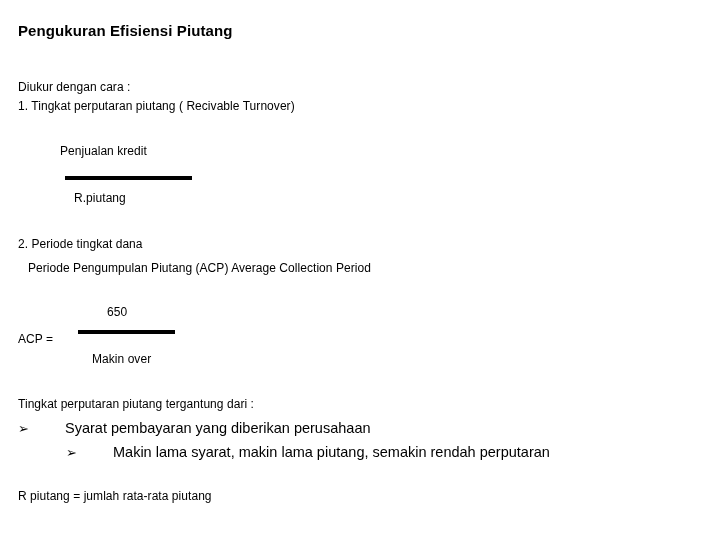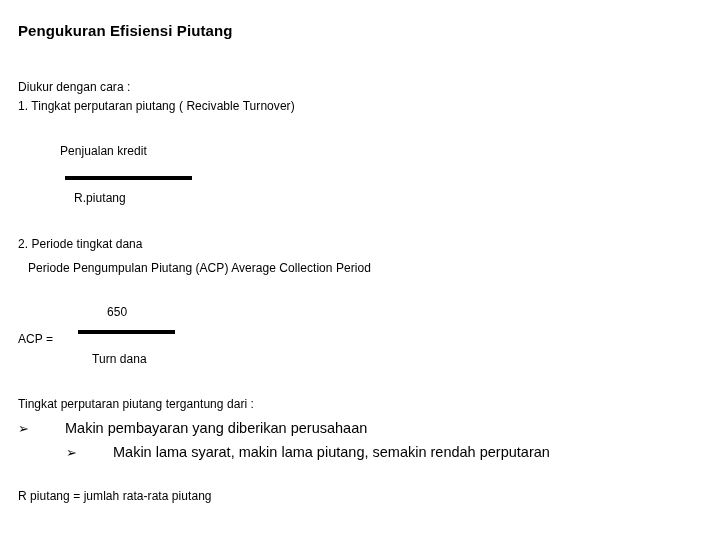--- a/index.html
+++ b/index.html
@@ -112,26 +112,26 @@
   <div class="line frac1-num">Penjualan kredit</div>
   <div class="rule1"></div>
   <div class="line frac1-den">R.piutang</div>
 
   <div class="line sec2-1">2. Periode tingkat dana</div>
   <div class="line sec2-2">Periode Pengumpulan Piutang (ACP) Average Collection Period</div>
 
   <div class="line acp-label">ACP =</div>
   <div class="line frac2-num">650</div>
   <div class="rule2"></div>
-  <div class="line frac2-den">Turn dana</div>
+  <div class="line frac2-den">Makin over</div>
 
   <div class="line dep-head">Tingkat perputaran piutang tergantung dari :</div>
 
   <div class="bullet-row b1">
-    <span class="bullet-mark">➢</span><span class="bullet-text">Makin pembayaran yang diberikan perusahaan</span>
+    <span class="bullet-mark">➢</span><span class="bullet-text">Syarat pembayaran yang diberikan perusahaan</span>
   </div>
 
   <div class="bullet-row b2">
     <span class="bullet-mark">➢</span><span class="bullet-text">Makin lama syarat, makin lama piutang, semakin rendah perputaran</span>
   </div>
 
   <div class="line closing">R piutang = jumlah rata-rata piutang</div>
 
 </div>
 

